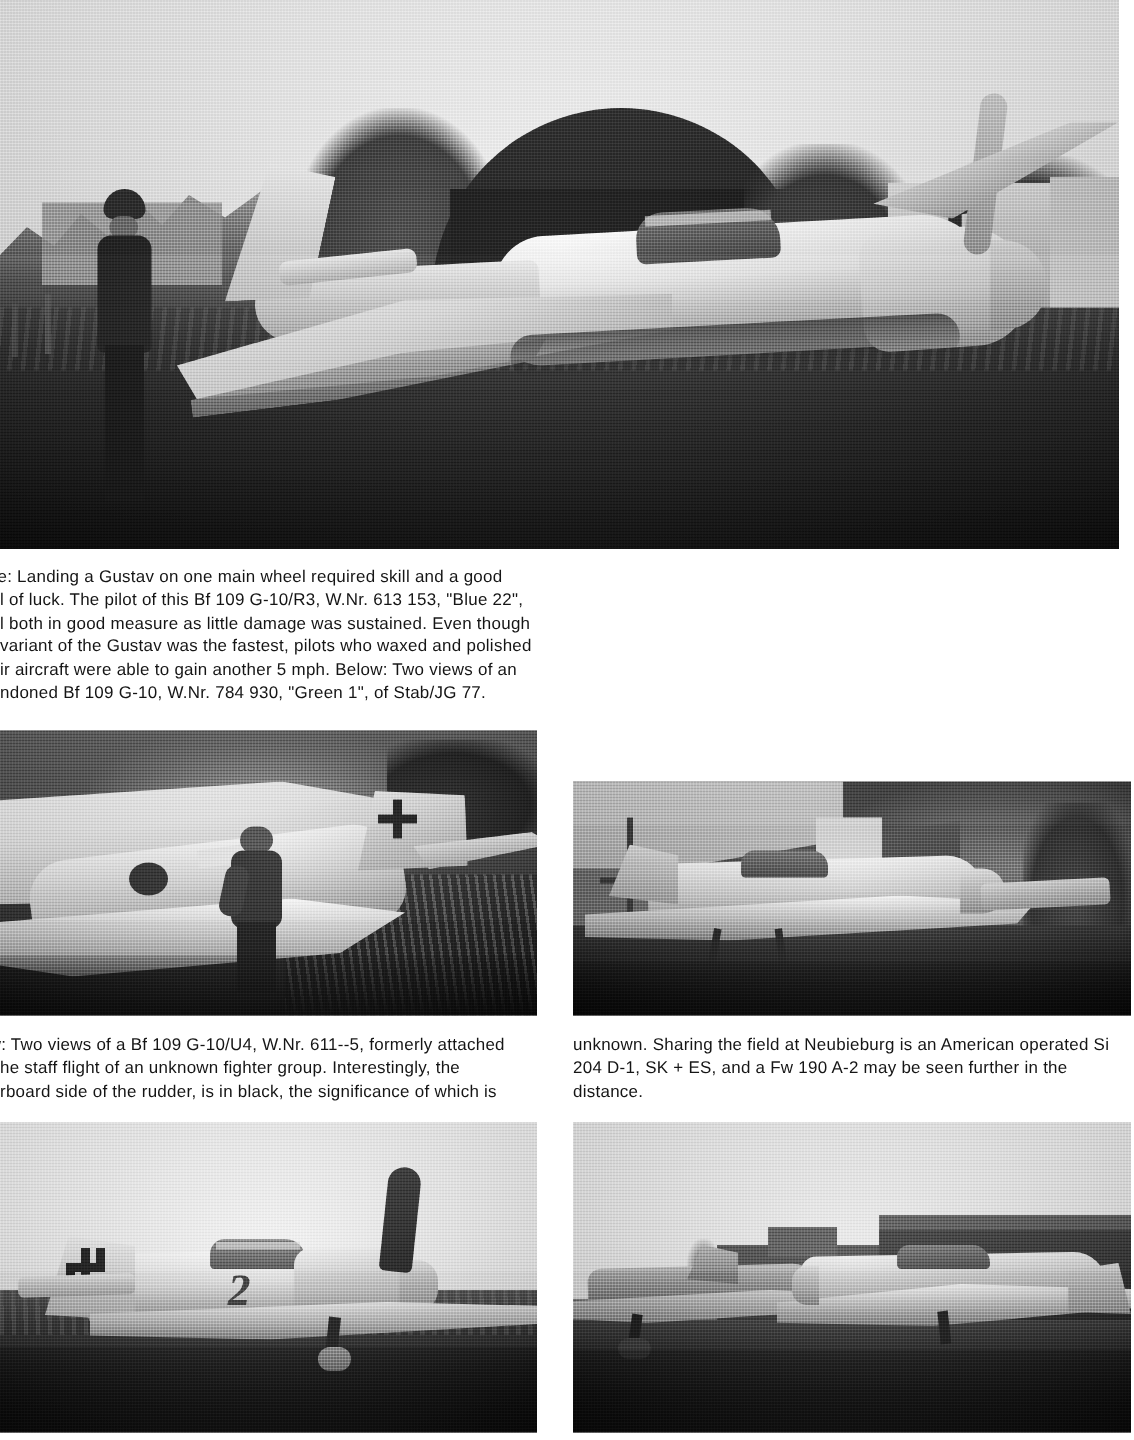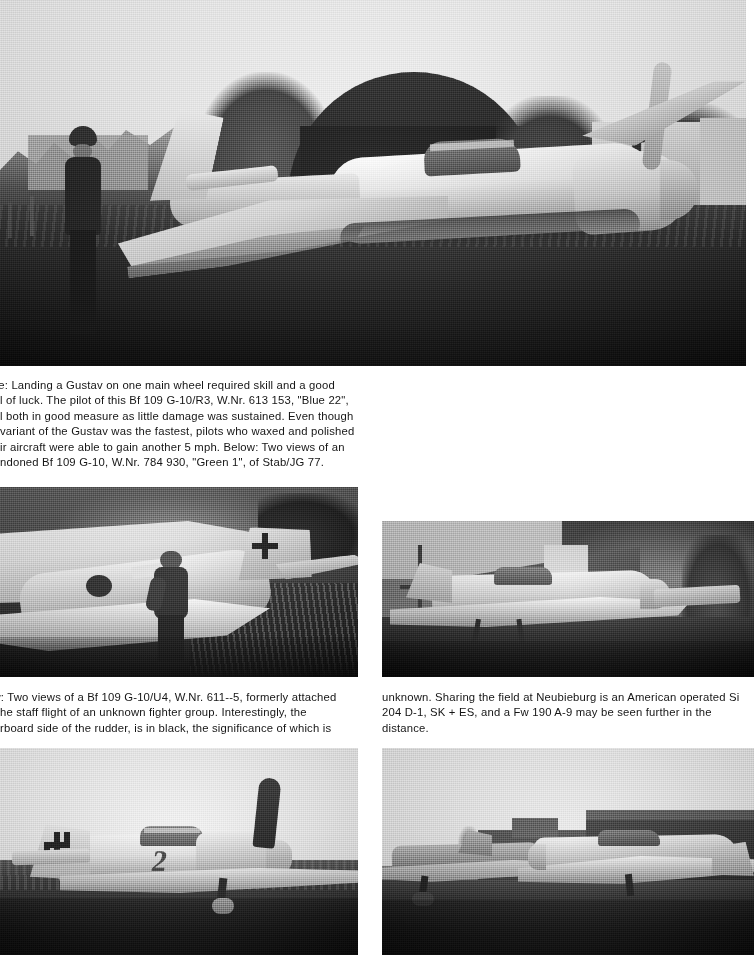--- a/index.html
+++ b/index.html
@@ -281,21 +281,21 @@
     </div>
     <div class="haze"></div>
     <div class="grain"></div>
   </div>
 
   <div class="caption clipped" style="left:0; top:690px; width:360px;">ow: Two views of a Bf 109 G-10/U4, W.Nr. 611--5, formerly attached
 he staff flight of an unknown fighter group. Interestingly, the
 rboard side of the rudder, is in black, the significance of which is</div>
 
   <div class="caption" style="left:382px; top:690px; width:374px;">unknown. Sharing the field at Neubieburg is an American operated Si
-204 D-1, SK + ES, and a Fw 190 A-9 may be seen further in the distance.</div>
+204 D-1, SK + ES, and a Fw 190 A-2 may be seen further in the distance.</div>
 
   <div class="photo" style="left:0; top:748px; width:358px; height:207px;">
     <div class="scene">
       <div class="sky" style="height:118px; background:linear-gradient(#f0efeb, #e7e6e1 70%, #dededa);"></div>
 
       <div class="ground" style="top:112px;
            background:linear-gradient(#54534c 0%, #3a3934 22%, #26251f 58%, #18181a 100%);"></div>
       <div class="ground" style="top:112px; height:30px; opacity:.5;
            background:repeating-linear-gradient(88deg, rgba(190,188,176,.26) 0 3px, rgba(0,0,0,0) 3px 8px);"></div>
 

